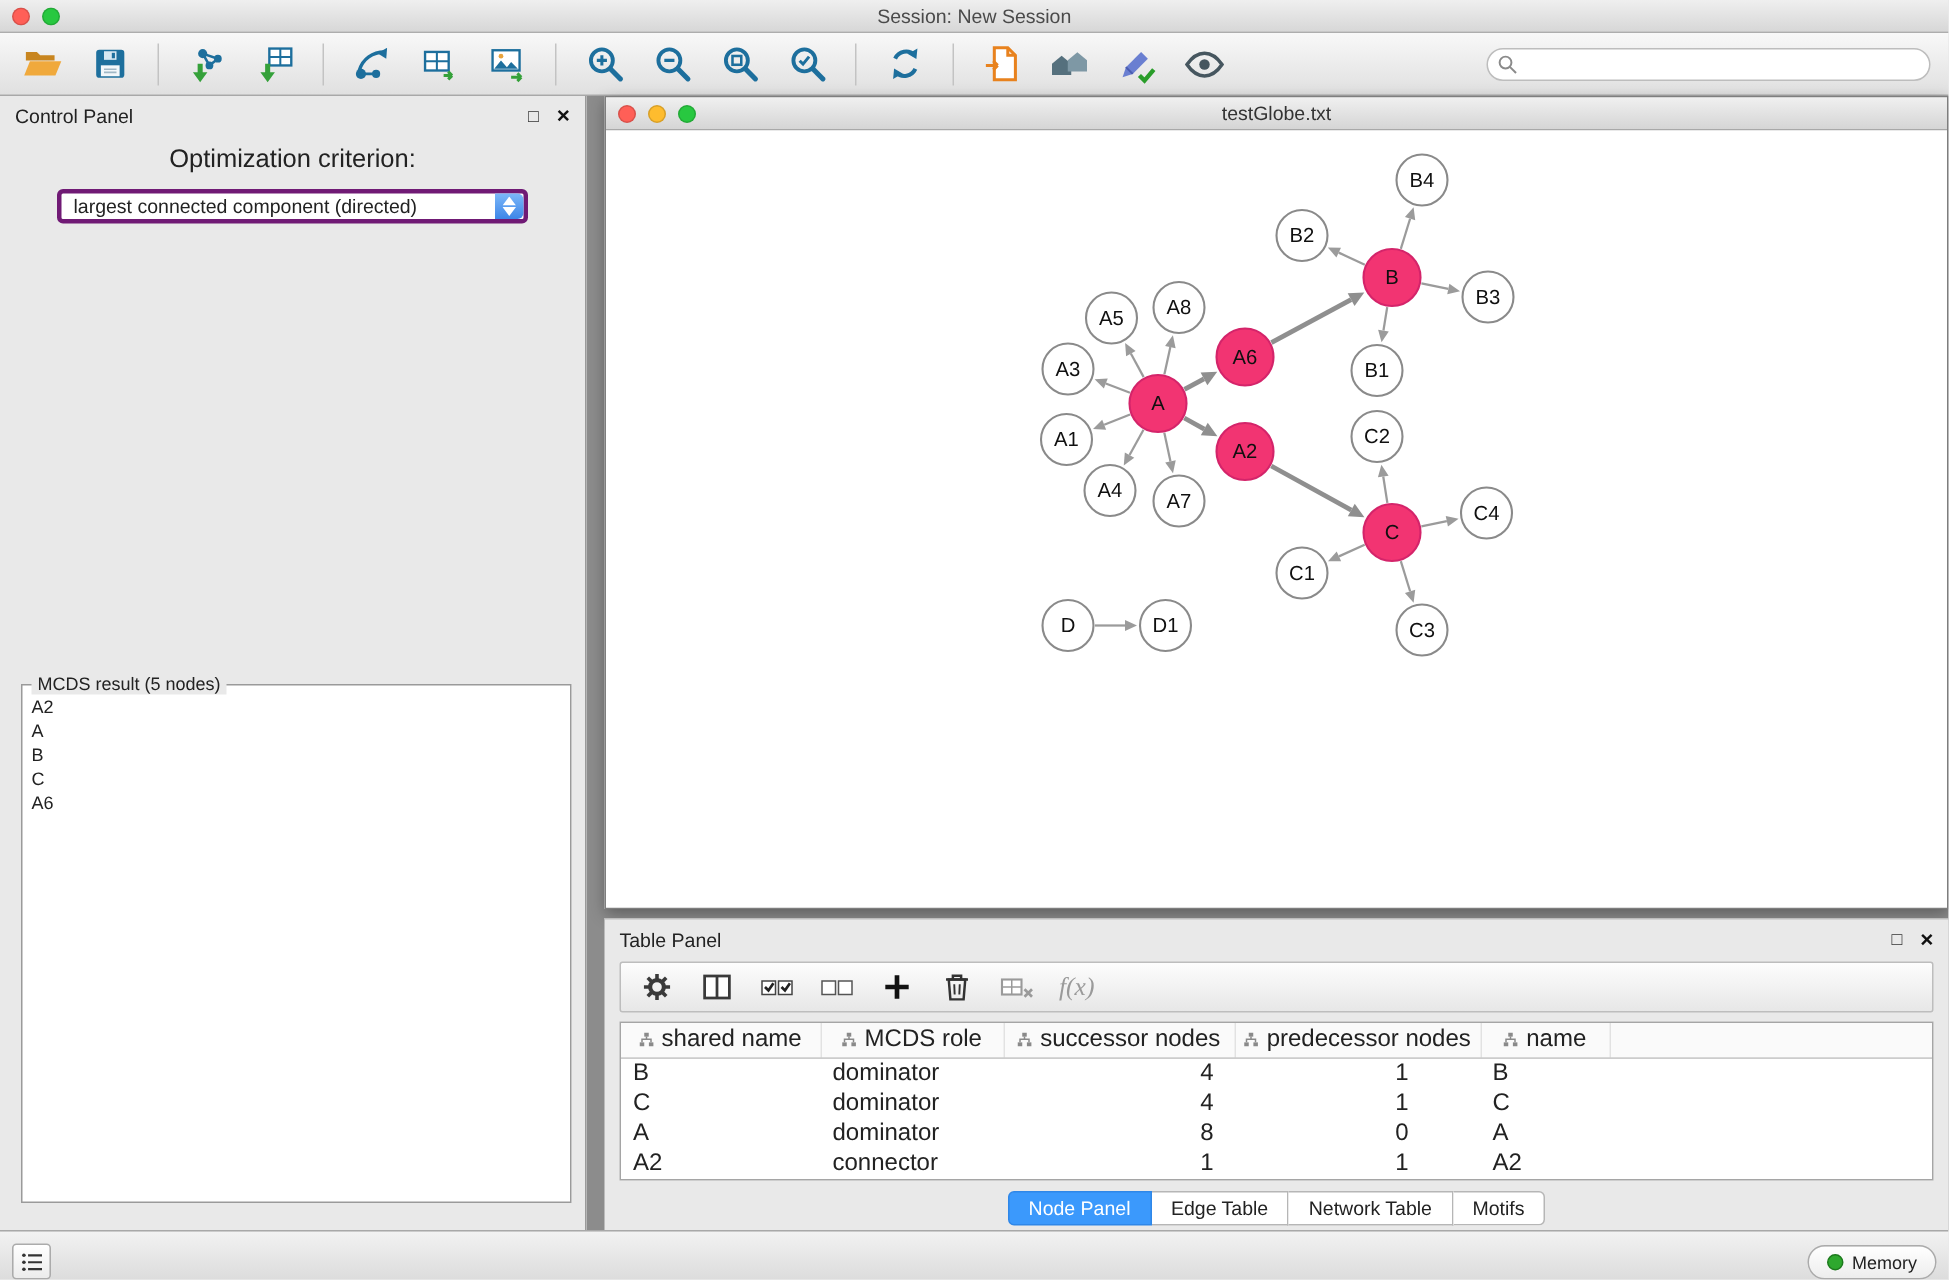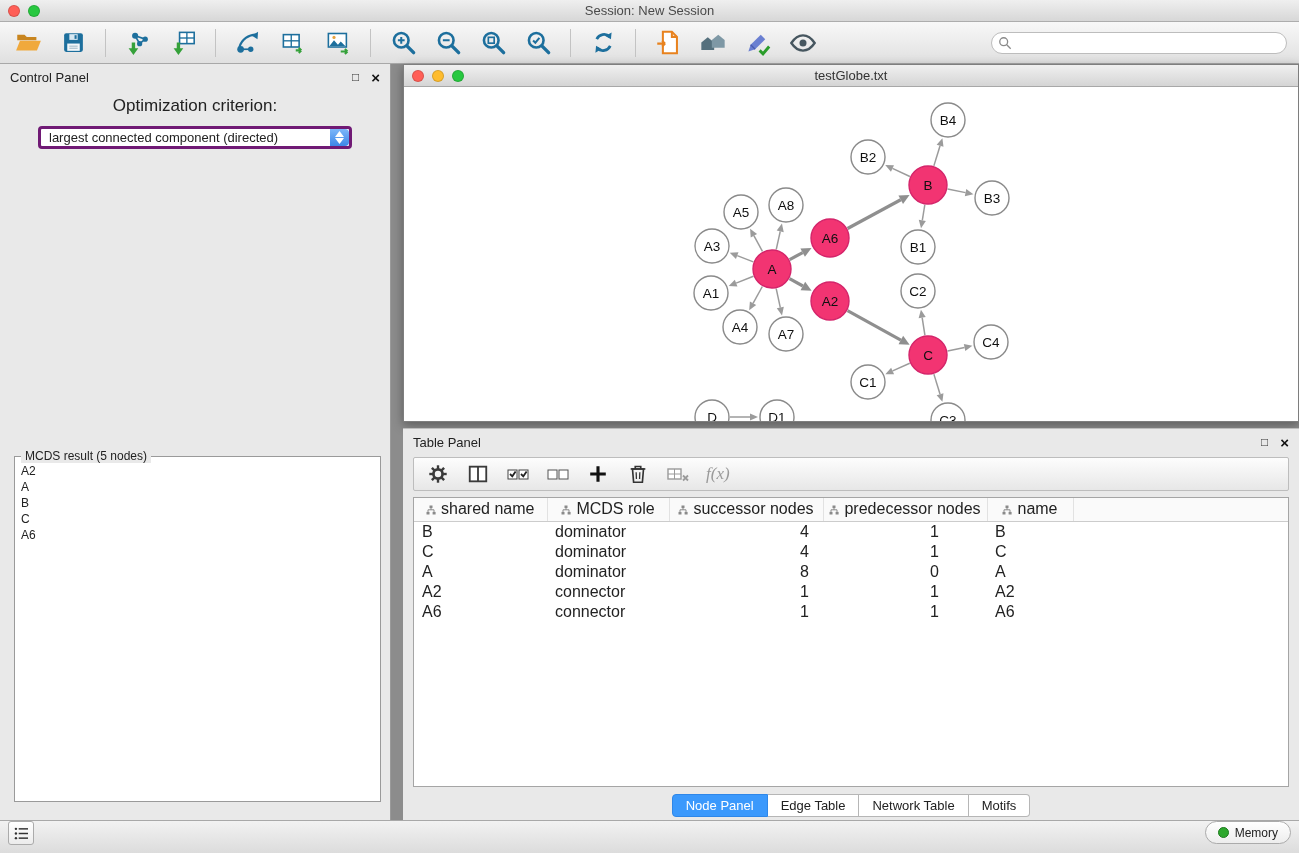--- a/index.html
+++ b/index.html
@@ -41,21 +41,21 @@
   .dropdown .dd-text { flex:1; white-space:nowrap; overflow:hidden; }
   .dd-stepper { position:absolute; right:0; top:0; width:19px; height:100%; background:linear-gradient(#7cb7f9,#3d86e8); border-radius:0 4px 4px 0; display:flex; flex-direction:column; align-items:center; justify-content:center; gap:1px; }
   .btn-row { display:flex; justify-content:center; gap:16px; margin-top:15px; }
   .mac-btn { background:linear-gradient(#ffffff,#efefef); border:1px solid #b0b0b0; border-radius:4px; padding:3px 15px; font-size:13px; color:#222; cursor:default; }
   .result-box { position:absolute; left:14px; right:9px; top:392px; bottom:18px; background:#fff; border:1px solid #9a9a9a; }
   .result-legend { position:absolute; top:-8px; left:6px; background:#e9e9e9; padding:0 4px; font-size:12px; color:#222; }
   .mcds-list { position:absolute; inset:6px 2px 2px 2px; overflow:hidden; }
   .mcds-item { font-size:12px; padding:1px 4px; }
 
   
-  .network-window { margin-left:12px; height:358px; background:#fff; border:1px solid #7e7e7e; display:flex; flex-direction:column; box-shadow:0 3px 10px rgba(0,0,0,.35); }
+  .network-window { margin-left:12px; height:542px; background:#fff; border:1px solid #7e7e7e; display:flex; flex-direction:column; box-shadow:0 3px 10px rgba(0,0,0,.35); }
   .nw-titlebar { height:22px; background:linear-gradient(#f0f0f0,#d5d5d5); border-bottom:1px solid #a8a8a8; position:relative; display:flex; align-items:center; justify-content:center; flex:none; }
   .nw-titlebar .title { font-size:13px; color:#333; }
   .nw-canvas { flex:1; position:relative; background:#fff; overflow:hidden; }
   .nw-canvas svg { position:absolute; left:0; top:0; }
 
   
   .table-panel { margin-left:12px; margin-top:6px; flex:1; background:#e9e9e9; border-top:1px solid #bdbdbd; display:flex; flex-direction:column; min-height:0; }
   .tp-toolbar { height:34px; margin:2px 10px 0; background:linear-gradient(#fdfdfd,#e7e7e7); border:1px solid #bdbdbd; border-radius:2px; display:flex; align-items:center; gap:16px; padding:0 12px; flex:none; }
   .tp-tool { display:flex; align-items:center; justify-content:center; width:24px; height:24px; }
   .fx { font-family:"Liberation Serif",serif; font-style:italic; font-size:17px; color:#9a9a9a; width:auto; }
@@ -63,21 +63,21 @@
   table.datatable { border-collapse:collapse; table-layout:fixed; width:100%; font-size:16px; }
   table.datatable th { font-weight:normal; text-align:center; background:#fafafa; border-right:1px solid #e2e2e2; border-bottom:1px solid #cccccc; padding:2px 4px; white-space:nowrap; overflow:hidden; }
   table.datatable th .sort-ico { display:inline-block; vertical-align:-1px; margin-right:5px; }
   table.datatable th.filler { border-right:none; }
   table.datatable td { padding:1px 8px; white-space:nowrap; overflow:hidden; height:16px; }
   table.datatable td.num { text-align:right; padding-right:14px; }
   table.datatable td.pred { padding-right:48px; }
   .tp-tabs { height:30px; display:flex; align-items:center; justify-content:center; flex:none; }
 
   
-  .statusbar { height:33px; background:linear-gradient(#f2f2f2,#dcdcdc); border-top:1px solid #a8a8a8; display:flex; align-items:flex-start; padding:0 8px; }
+  .statusbar { height:33px; background:linear-gradient(#f2f2f2,#dcdcdc); border-top:1px solid #a8a8a8; display:flex; align-items:flex-end; padding:0 8px; }
   .sb-list-btn { width:26px; height:24px; background:linear-gradient(#fff,#ececec); border:1px solid #ababab; border-radius:3px; display:flex; align-items:center; justify-content:center; }
   .memory-btn { margin-left:auto; height:23px; background:linear-gradient(#ffffff,#ededed); border:1px solid #ababab; border-radius:12px; display:flex; align-items:center; gap:6px; padding:0 12px; font-size:12px; color:#222; }
   .mem-dot { width:11px; height:11px; border-radius:50%; background:#2ea82e; border:1px solid #1d7a1d; }
 </style>
 </head>
 <body>
 
 <div class="titlebar">
   <div class="lights">
     <span class="light red"></span>

